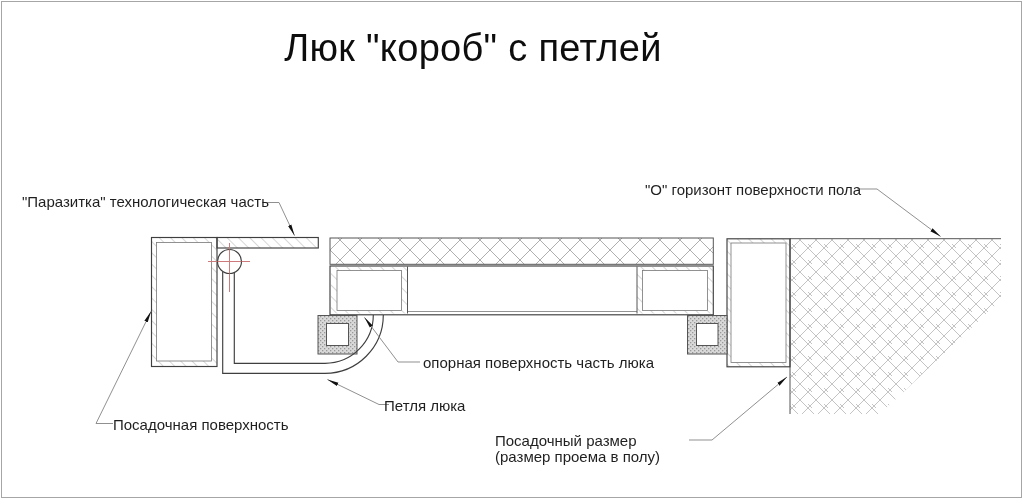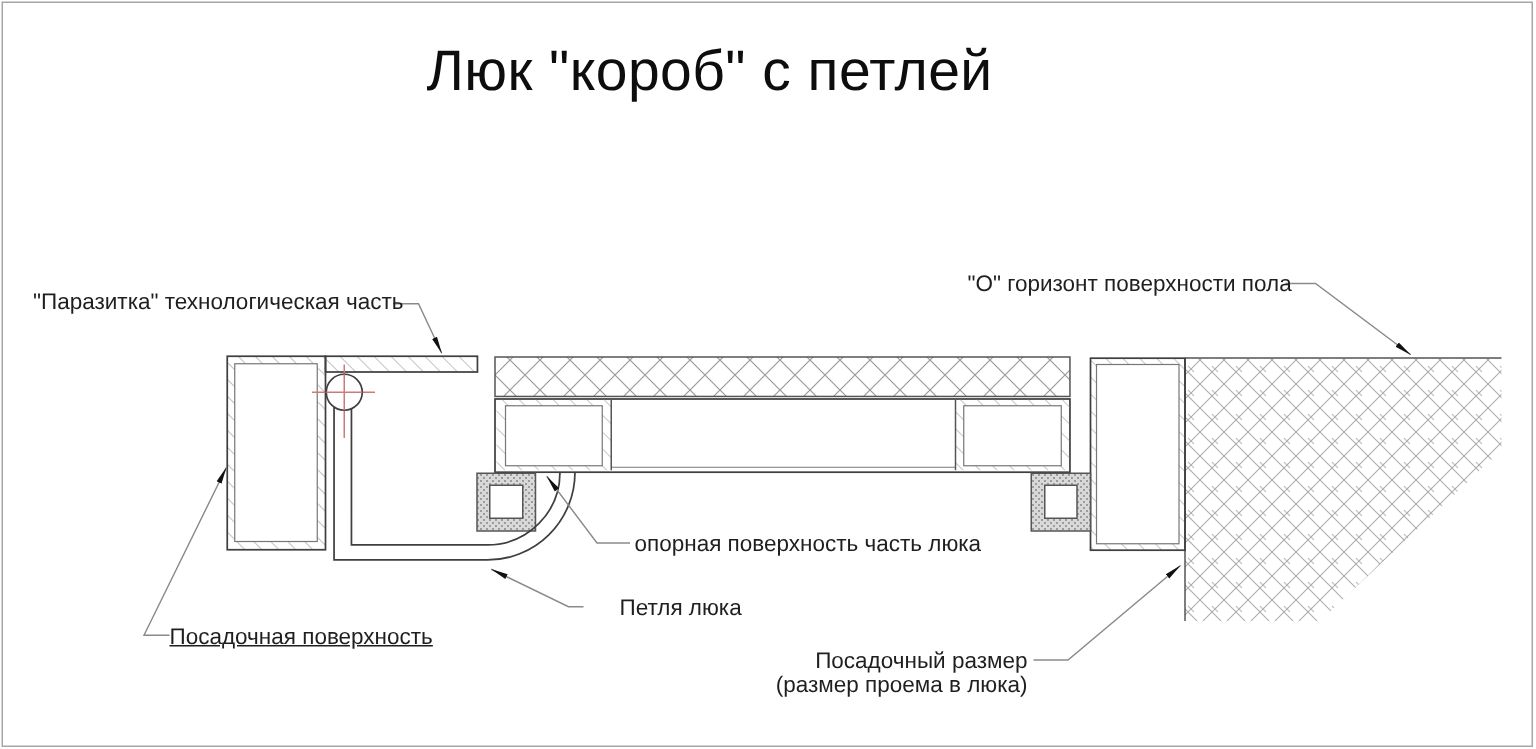--- a/index.html
+++ b/index.html
@@ -17,23 +17,23 @@
     border:1px solid var(--border); pointer-events:none;}
   #title{
     position:absolute; left:256px; top:26px; width:434px; text-align:center;
     font-size:38px; line-height:44px; color:#0d0d0d; letter-spacing:.3px;
     white-space:nowrap;
   }
   .lbl{position:absolute; font-size:15px; line-height:16px; color:var(--text); white-space:nowrap;}
   #lbl-parazitka{left:22px; top:194px;}
   #lbl-horizon{left:645px; top:182px;}
   #lbl-opornaya{left:423px; top:355px;}
-  #lbl-petlya{left:413px; top:398px;}
-  #lbl-posadochnaya{left:113px; top:417px; line-height:16.5px;text-decoration:underline;}
-  #lbl-posadochny{left:495px; top:433px; width:190px; text-align:right; line-height:16px;}
+  #lbl-petlya{left:384px; top:398px;}
+  #lbl-posadochnaya{left:113px; top:417px; line-height:16.5px;}
+  #lbl-posadochny{left:495px; top:433px; width:190px; text-align:left; line-height:16px;}
   svg{position:absolute; left:0; top:0;}
   .steel-fill{fill:url(#patSteel); stroke:none;}
   .cross-fill{fill:url(#patCross); stroke:none;}
   .floor-fill{fill:url(#patFloor); stroke:none;}
   .stipple-fill{fill:url(#patStipple); stroke:none;}
   .ol{stroke:var(--outline); fill:none; stroke-width:1.15;}
   .ml{stroke:var(--line); fill:none; stroke-width:1;}
   .tl{stroke:var(--thin); fill:none; stroke-width:.8;}
   .pat-line{stroke:var(--hatch); stroke-width:.8;}
   .pat-line-light{stroke:var(--hatch-light); stroke-width:.7;}
@@ -150,15 +150,15 @@
 
   <div class="lbl" id="lbl-parazitka">"Паразитка" технологическая часть</div>
   <div class="lbl" id="lbl-horizon">"О" горизонт поверхности пола</div>
   <div class="lbl" id="lbl-opornaya">опорная поверхность часть люка</div>
   <div class="lbl" id="lbl-petlya">Петля люка</div>
   <div class="lbl" id="lbl-posadochnaya">
     <div>Посадочная поверхность</div>
   </div>
   <div class="lbl" id="lbl-posadochny">
     <div>Посадочный размер</div>
-    <div>(размер проема в люка)</div>
+    <div>(размер проема в полу)</div>
   </div>
 </div>
 
 </body></html>

